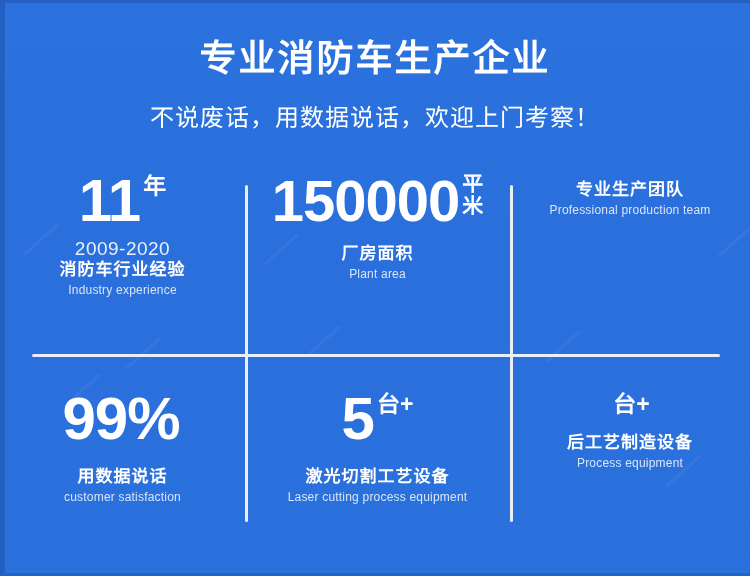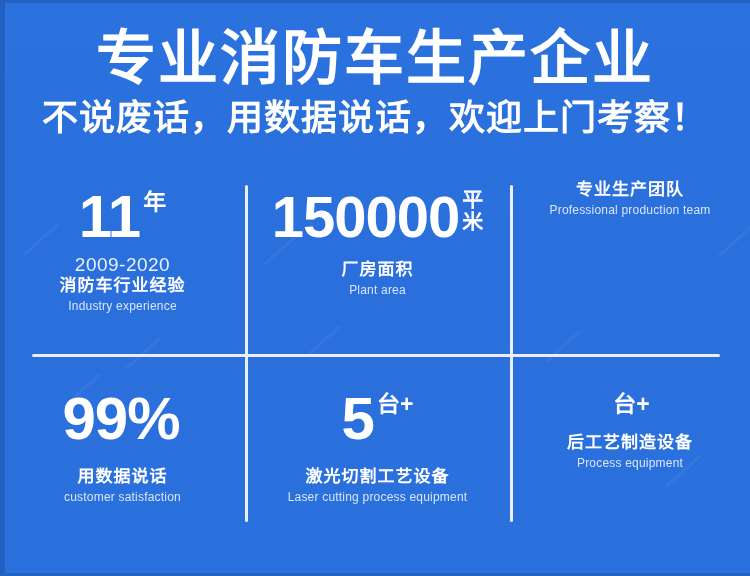--- a/index.html
+++ b/index.html
@@ -57,31 +57,31 @@
   
   #header {
     position: relative;
     z-index: 2;
     padding-top: 27px;
     text-align: center;
   }
   #main-title {
     margin: 0;
     color: #ffffff;
-    font-size: 60px;
+    font-size: 37px;
     line-height: 64px;
     font-weight: 700;
     letter-spacing: 2px;
   }
   #sub-title {
     margin: 10px 0 12px 0;
     color: #ffffff;
-    font-size: 36px;
+    font-size: 24px;
     line-height: 34px;
-    font-weight: 700;
+    font-weight: 400;
     letter-spacing: 1px;
   }
 
   
   #stats-grid {
     position: relative;
     z-index: 2;
     margin-top: 17px;
     width: 750px;
     height: 348px;
@@ -150,21 +150,21 @@
     letter-spacing: 1px;
   }
   .label-en {
     margin-top: 2px;
     color: rgba(255,255,255,.82);
     font-size: 12px;
     line-height: 17px;
     letter-spacing: .2px;
   }
 
-  .row1 .value-row { margin-top: 18px; }
+  .row1 .value-row { margin-top: 2px; }
   .row1 .label-cn { margin-top: 3px; }
   .row2 .label-cn { margin-top: 17px; }
 
   
   .divider {
     position: absolute;
     background: #e8eff9;
     z-index: 3;
     border-radius: 2px;
   }

